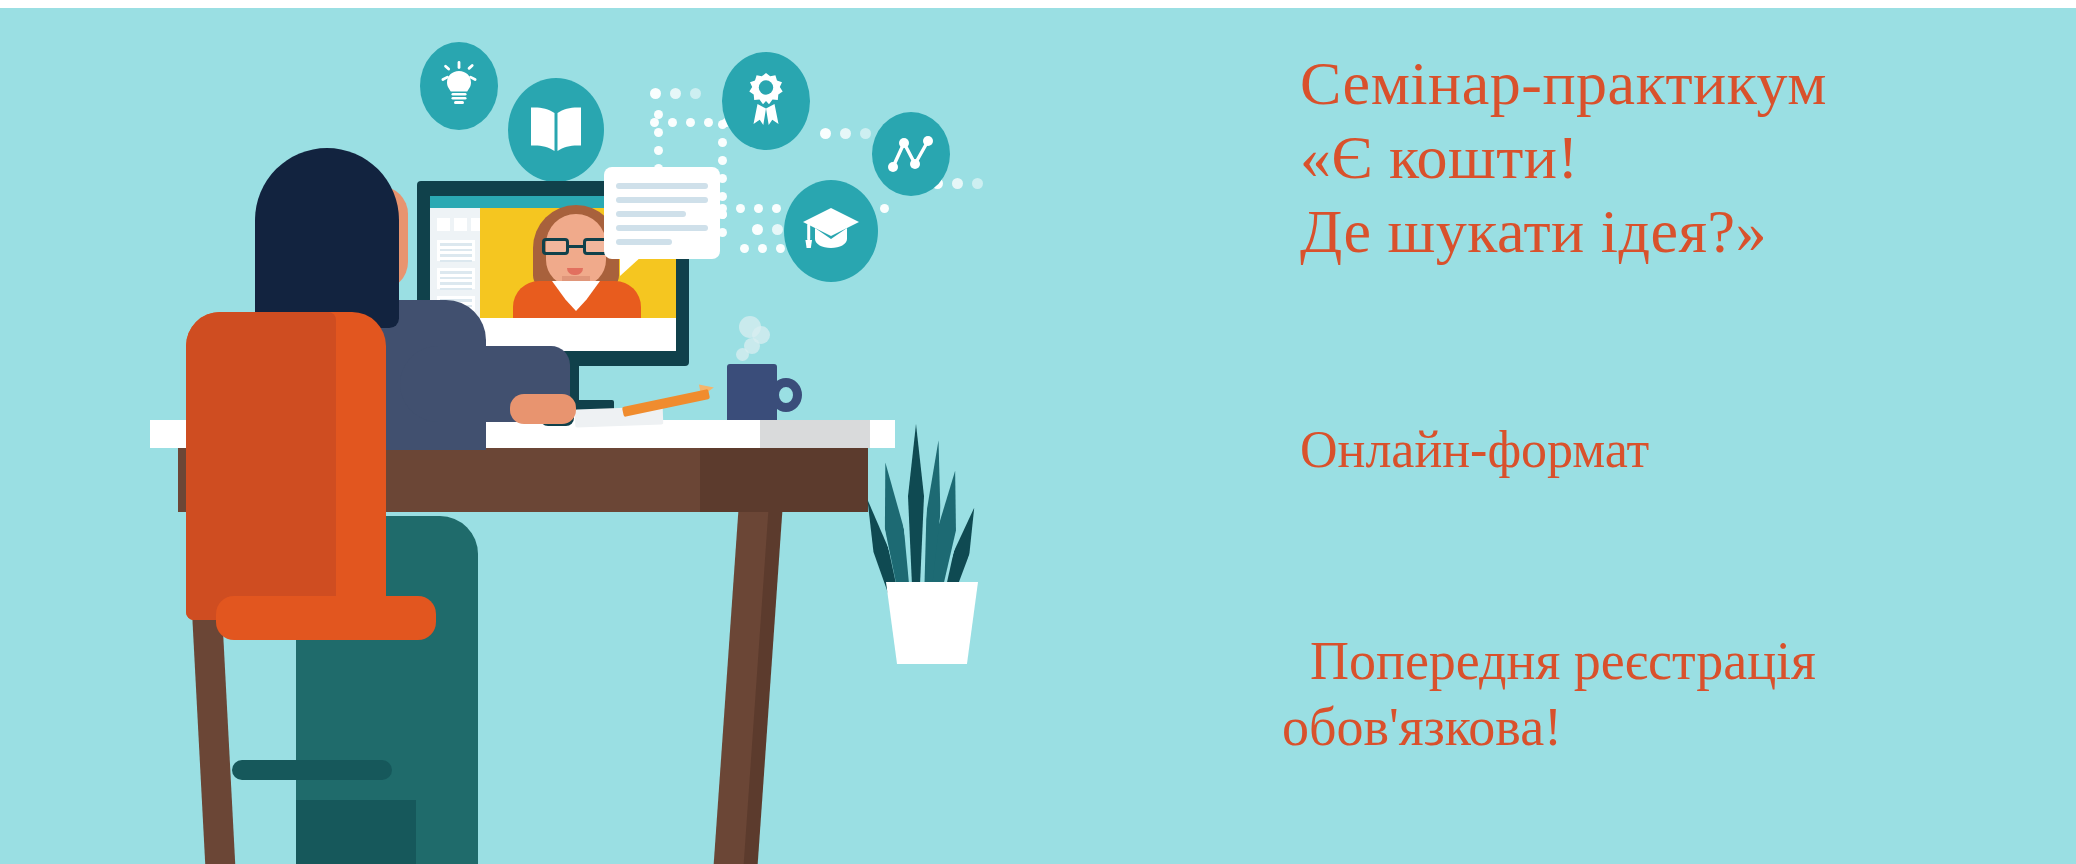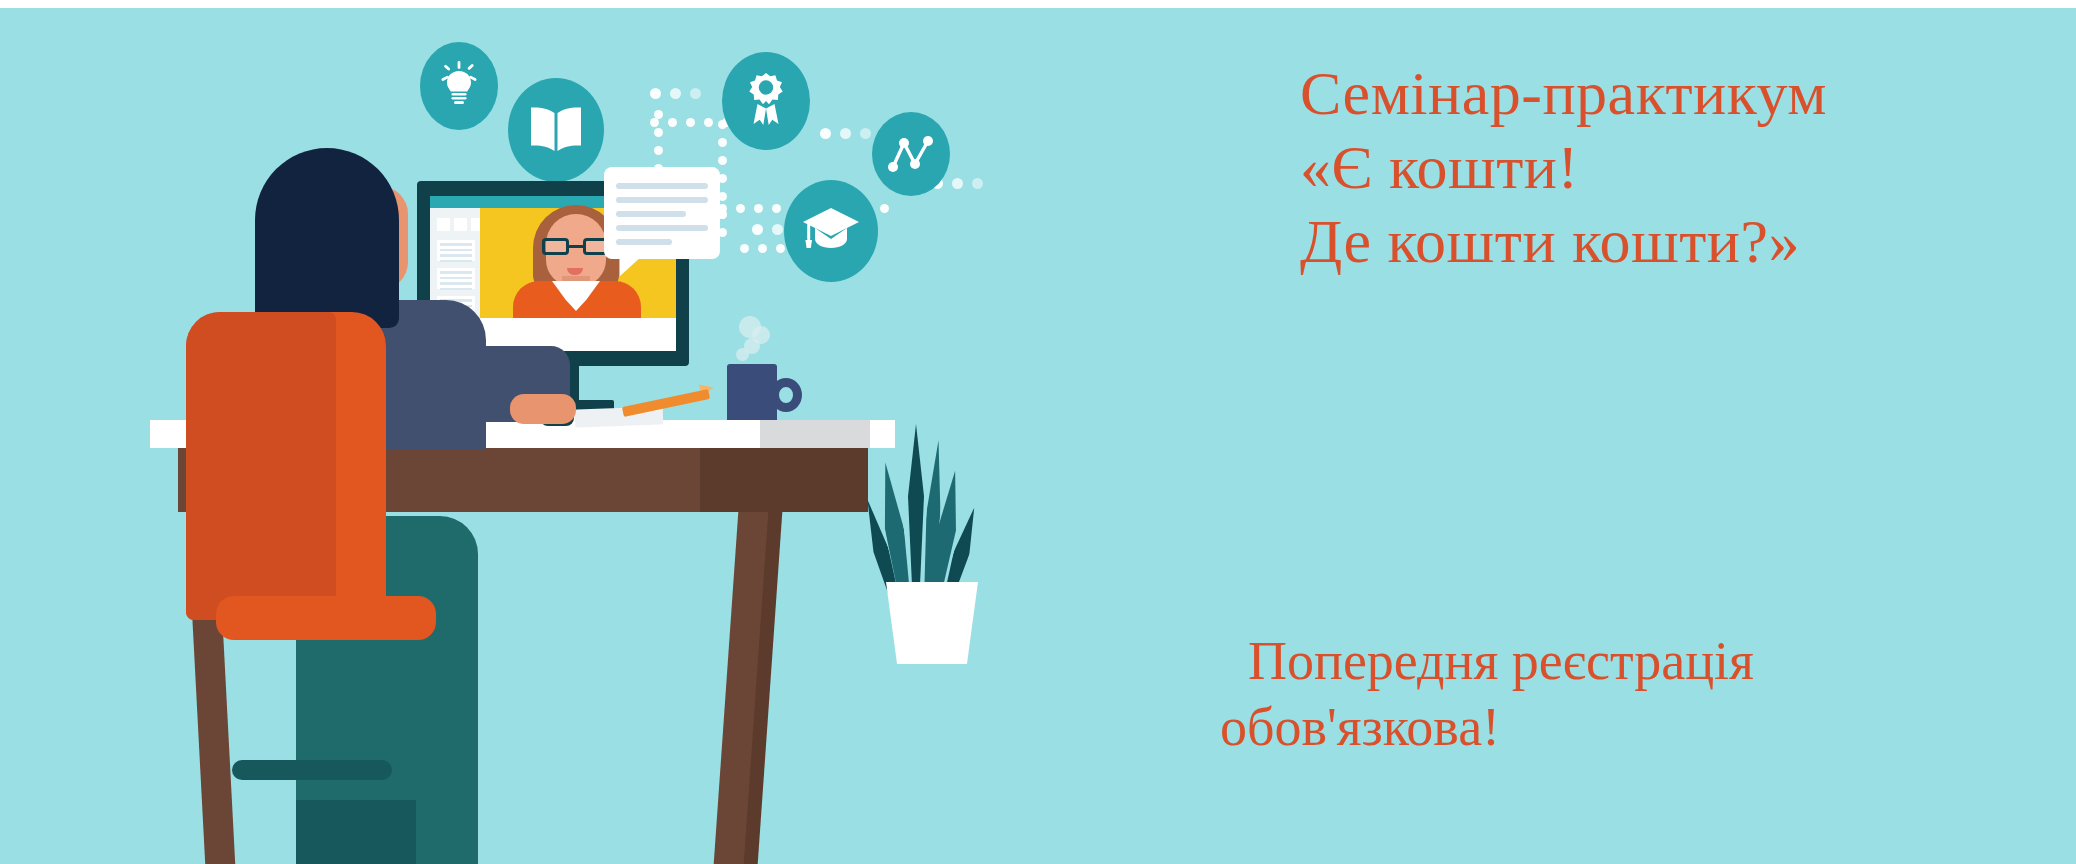--- a/index.html
+++ b/index.html
@@ -6,32 +6,32 @@
   #stage{
     position:relative;width:2076px;height:864px;overflow:hidden;
     background:#9adfe3;
     font-family:"Liberation Serif", serif;
   }
   
   .topstrip{position:absolute;left:0;top:0;width:2076px;height:8px;background:#ffffff;}
   .topstrip2{position:absolute;left:0;top:0;width:1600px;height:8px;background:#ffffff;}
 
   
-  .textcol{position:absolute;left:1300px;top:56px;width:760px;}
+  .textcol{position:absolute;left:1300px;top:46px;width:760px;}
   .t-line{
     color:#d9512c;
     font-size:62px;
     line-height:74px;
     letter-spacing:0.5px;
     white-space:nowrap;
   }
   .t-title{font-size:62px;}
   .sub-block{position:absolute;left:1300px;top:418px;}
   .s-line{color:#d9512c;font-size:52px;line-height:64px;white-space:nowrap;}
-  .foot-block{position:absolute;left:1220px;top:628px;}
+  .foot-block{position:absolute;left:1282px;top:628px;}
   .f-line{color:#d9512c;font-size:54px;line-height:66px;white-space:nowrap;}
   .f-line.indent{padding-left:28px;}
 
   
   .bubble{position:absolute;border-radius:50%;background:#29a6b0;display:flex;align-items:center;justify-content:center;}
   .dotrow{position:absolute;display:flex;gap:9px;align-items:center;}
   .dot{width:11px;height:11px;border-radius:50%;background:#ffffff;opacity:.95;}
   .dot.sm{width:9px;height:9px;}
   .dot.fade1{opacity:.75;}
   .dot.fade2{opacity:.5;}
@@ -359,24 +359,25 @@
   <div class="leafLt" style="left:884px;top:462px;width:20px;height:136px;clip-path:polygon(60% 0,100% 50%,78% 100%,22% 100%,6% 48%);transform:rotate(-9deg);"></div>
   <div class="leafLt" style="left:936px;top:470px;width:20px;height:128px;clip-path:polygon(40% 0,96% 46%,78% 100%,22% 100%,2% 50%);transform:rotate(10deg);"></div>
   <div class="leaf" style="left:872px;top:498px;width:16px;height:100px;clip-path:polygon(58% 0,100% 52%,80% 100%,22% 100%,4% 52%);transform:rotate(-16deg);"></div>
   <div class="leaf" style="left:954px;top:506px;width:16px;height:92px;clip-path:polygon(42% 0,98% 50%,80% 100%,22% 100%,0 52%);transform:rotate(17deg);"></div>
   <div class="leafLt" style="left:926px;top:440px;width:14px;height:158px;clip-path:polygon(50% 0,100% 46%,74% 100%,26% 100%,0 46%);transform:rotate(4deg);"></div>
   <div class="potBody"></div>
 
   <div class="textcol">
     <div class="t-line t-title">Семінар-практикум</div>
     <div class="t-line t-title">«Є кошти!</div>
-    <div class="t-line t-title">Де кошти кошти?»</div>
+    <div class="t-line t-title">Де шукати ідея?»</div>
   </div>
 
   <div class="sub-block">
+    <div class="s-line">Онлайн-формат</div>
   </div>
 
   <div class="foot-block">
     <div class="f-line indent">Попередня реєстрація</div>
     <div class="f-line">обов'язкова!</div>
   </div>
 
 </div>
 
 </body></html>

